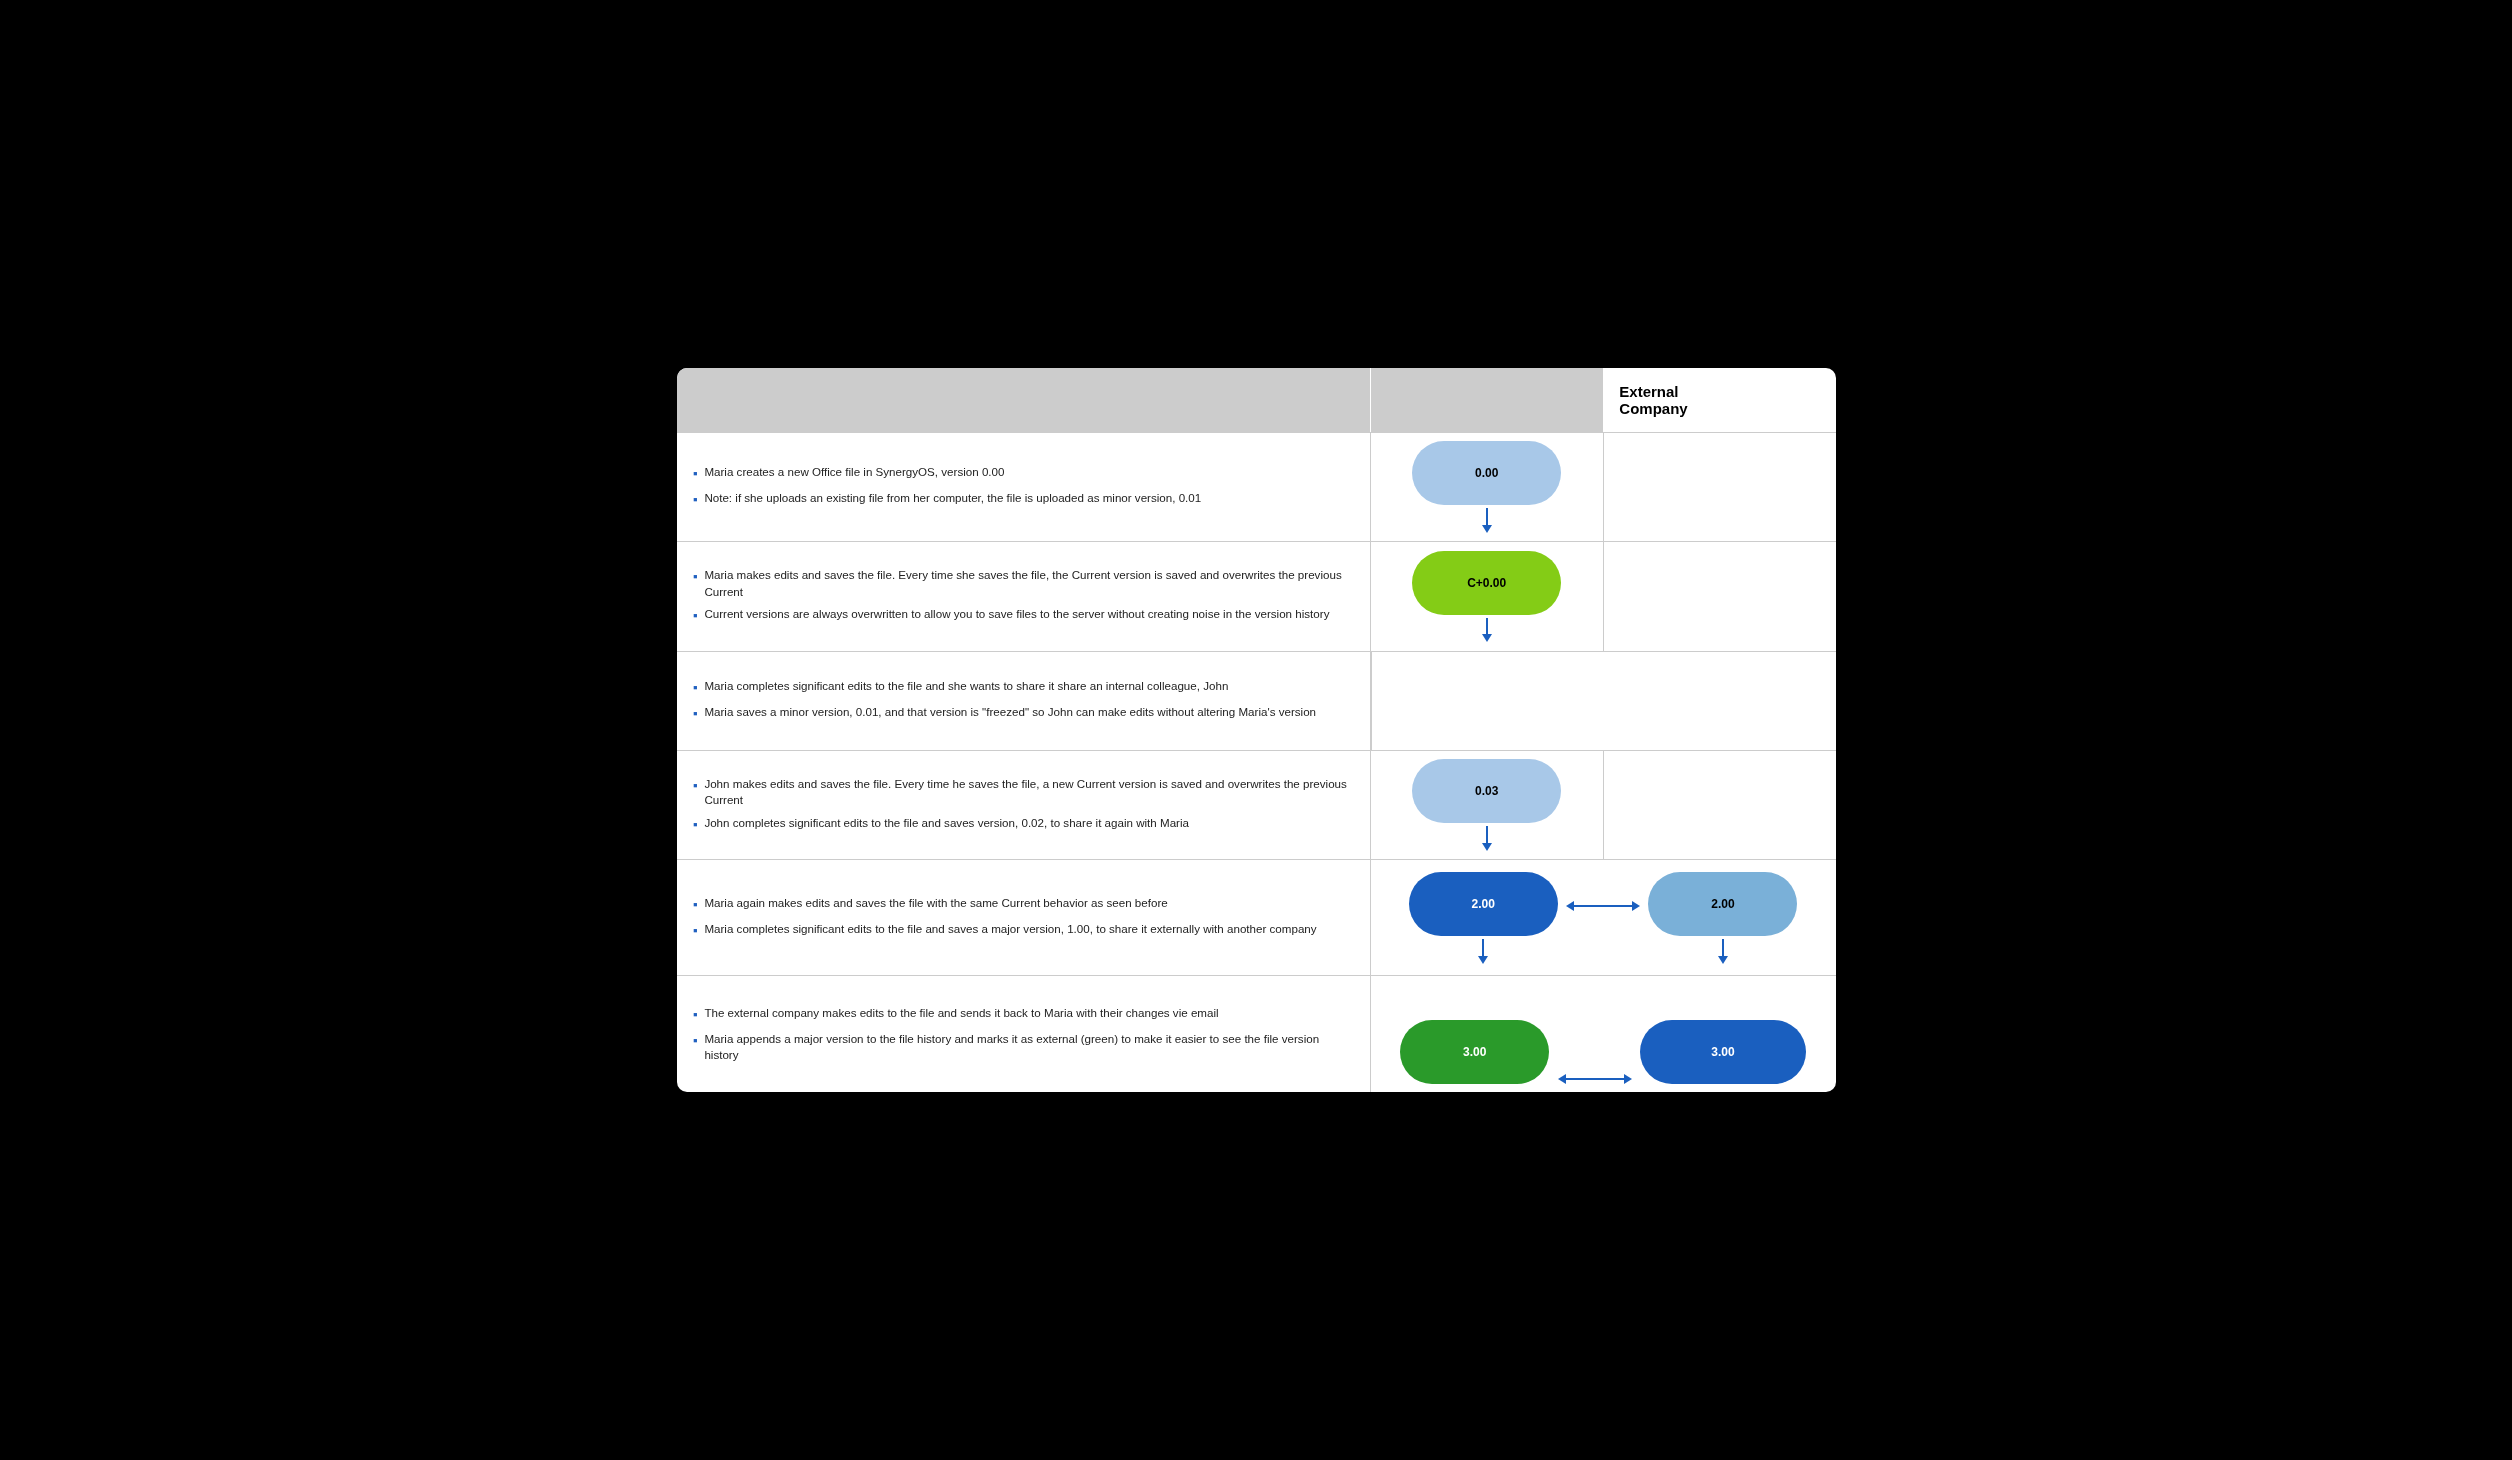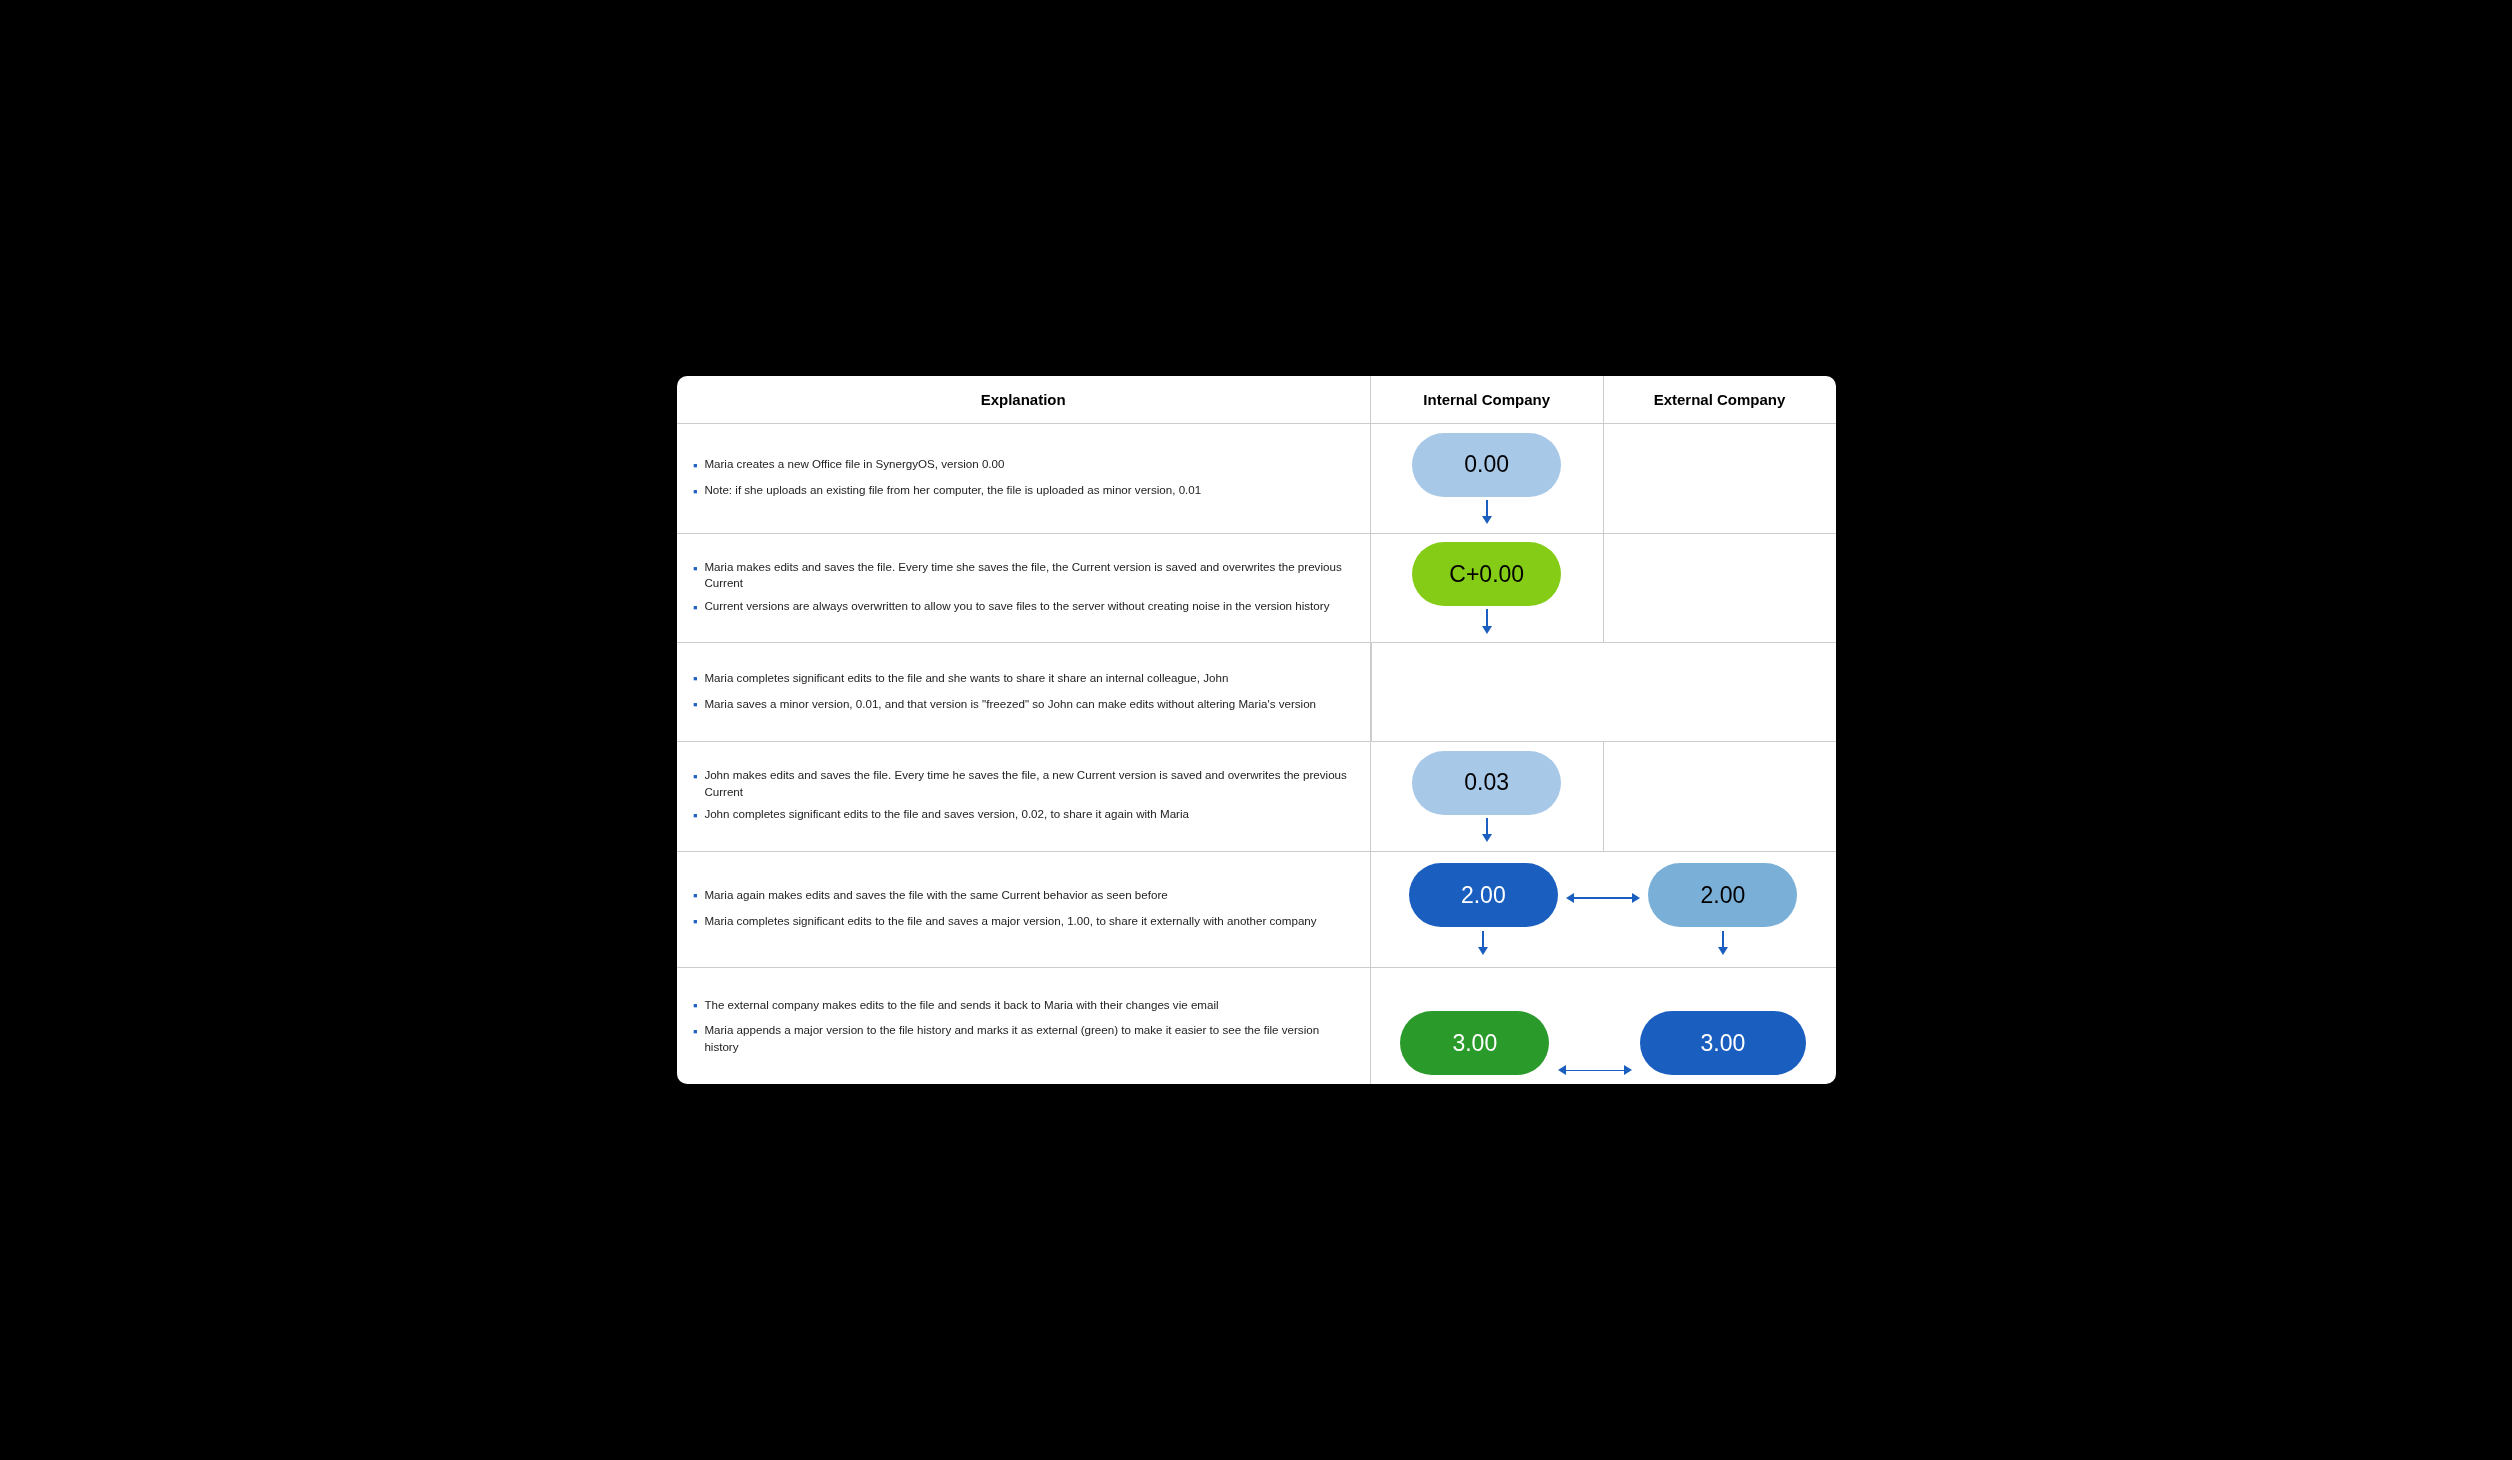--- a/index.html
+++ b/index.html
@@ -78,22 +78,22 @@
       padding: 8.3px;
       gap: 3.3px;
       position: relative;
     }
     
     .pill {
       border-radius: 33px;
       display: flex;
       align-items: center;
       justify-content: center;
-      font-weight: normal;
-      font-size: 23px;
+      font-weight: bold;
+      font-size: 12px;
       color: #000;
       width: 149px;
       height: 64px;
     }
     .pill-light-blue {
       background: #a8c8e8;
     }
     .pill-gray {
       background: #84cc16;
     }
@@ -152,21 +152,20 @@
       border-bottom: 5.8px solid transparent;
       border-left: 8.3px solid #1a5fbf;
     }
   </style>
 </head>
 <body>
 
 <div class="main-container">
 
   <div class="header-row">
-    <div class="header-cell">Explanation</div>
     <div class="header-divider"></div>
     <div class="header-cell">Internal Company</div>
     <div class="header-divider"></div>
     <div class="header-cell">External Company</div>
   </div>
 
   <div class="content-row">
     <div class="explanation-cell">
       <div class="explanation-item">
         <span class="bullet">▪</span>

